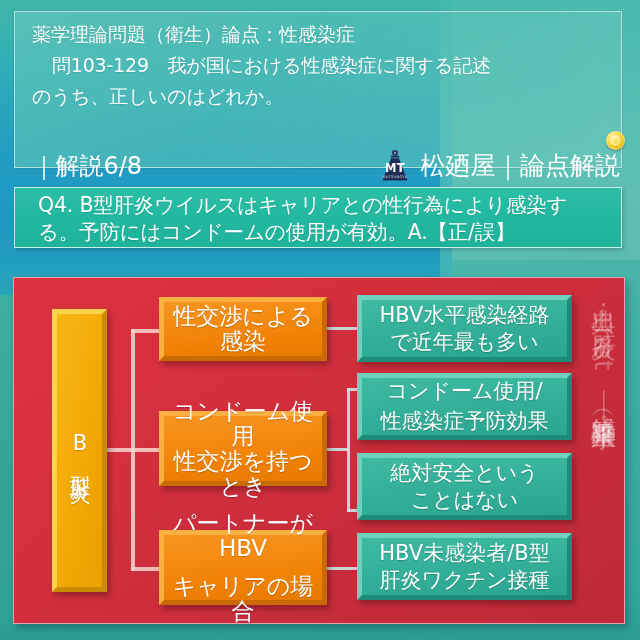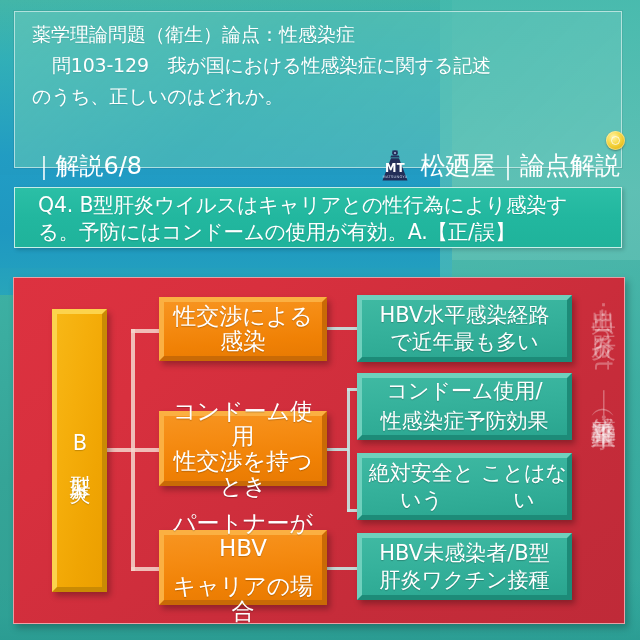--- a/index.html
+++ b/index.html
@@ -338,21 +338,21 @@
     <div class="node green" style="left:343px; top:17px; width:215px; height:67px; flex-direction:column;">
       <span>HBV水平感染経路</span>
       <span>で近年最も多い</span>
     </div>
 
     <div class="node green" style="left:343px; top:95px; width:215px; height:67px; flex-direction:column;justify-content:space-between;">
       <span>コンドーム使用/</span>
       <span>性感染症予防効果</span>
     </div>
 
-    <div class="node green" style="left:343px; top:175px; width:215px; height:67px; flex-direction:row;">
+    <div class="node green" style="left:343px; top:175px; width:215px; height:67px; flex-direction:column;">
       <span>絶対安全という</span>
       <span>ことはない</span>
     </div>
 
     <div class="node green" style="left:343px; top:255px; width:215px; height:67px; flex-direction:column;">
       <span>HBV未感染者/B型</span>
       <span>肝炎ワクチン接種</span>
     </div>
 
     <div class="credit">出典：肝炎.net｜感染経路（垂直・水平）</div>

